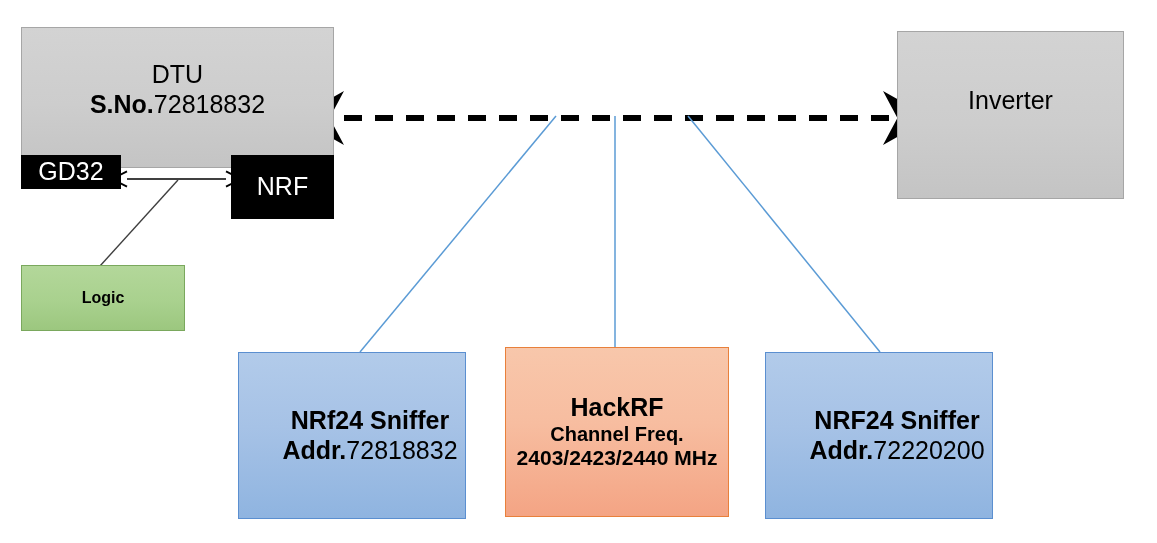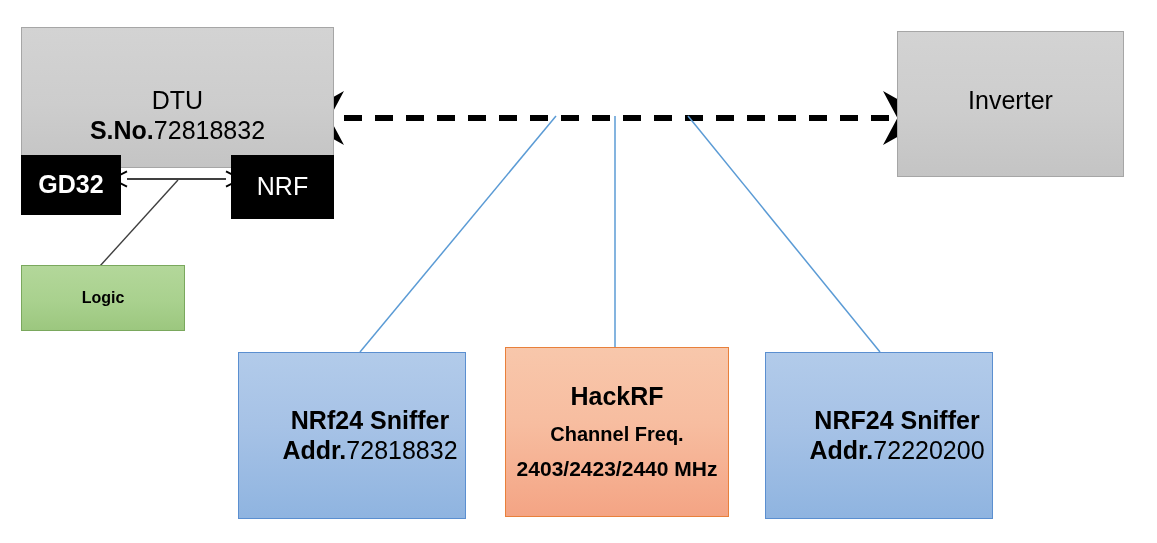--- a/index.html
+++ b/index.html
@@ -34,43 +34,42 @@
     background: linear-gradient(180deg, #d3d3d3 0%, #cdcdcd 55%, #c4c4c4 100%);
     border: 1px solid #a6a6a6;
     font-size: 25px;
   }
   #dtu-node {
     left: 21px;
     top: 27px;
     width: 313px;
     height: 141px;
     justify-content: flex-start;
-    padding-top: 58px;
+    padding-top: 32px;
   }
   #inverter-node {
     left: 897px;
     top: 31px;
     width: 227px;
-    height: 146px;
+    height: 168px;
     justify-content: flex-start;
     padding-top: 54px;
   }
   
   .chip-block {
     background: #000000;
     color: #ffffff;
     font-size: 25px;
     border: 0;
   }
   #gd32-node {
     left: 21px;
     top: 155px;
     width: 100px;
-    height: 60px;
-    font-weight: bold;
+    height: 34px;
   }
   #nrf-node {
     left: 231px;
     top: 155px;
     width: 103px;
     height: 64px;
     align-items: center;
   }
   
   #logic-node {
@@ -102,21 +101,20 @@
     height: 167px;
   }
   
   #hackrf-node {
     left: 505px;
     top: 347px;
     width: 224px;
     height: 170px;
     background: linear-gradient(180deg, #f8c7ab 0%, #f7bda0 45%, #f4a484 100%);
     border: 1px solid #e8803b;
-    gap: 11px;
   }
   .title-lg { font-size: 25px; }
   .title-md { font-size: 20px; }
   .title-sm { font-size: 21px; font-weight: bold; }
   
   .squiggle {
     position: relative;
     display: inline-block;
     font-weight: bold;
   }

